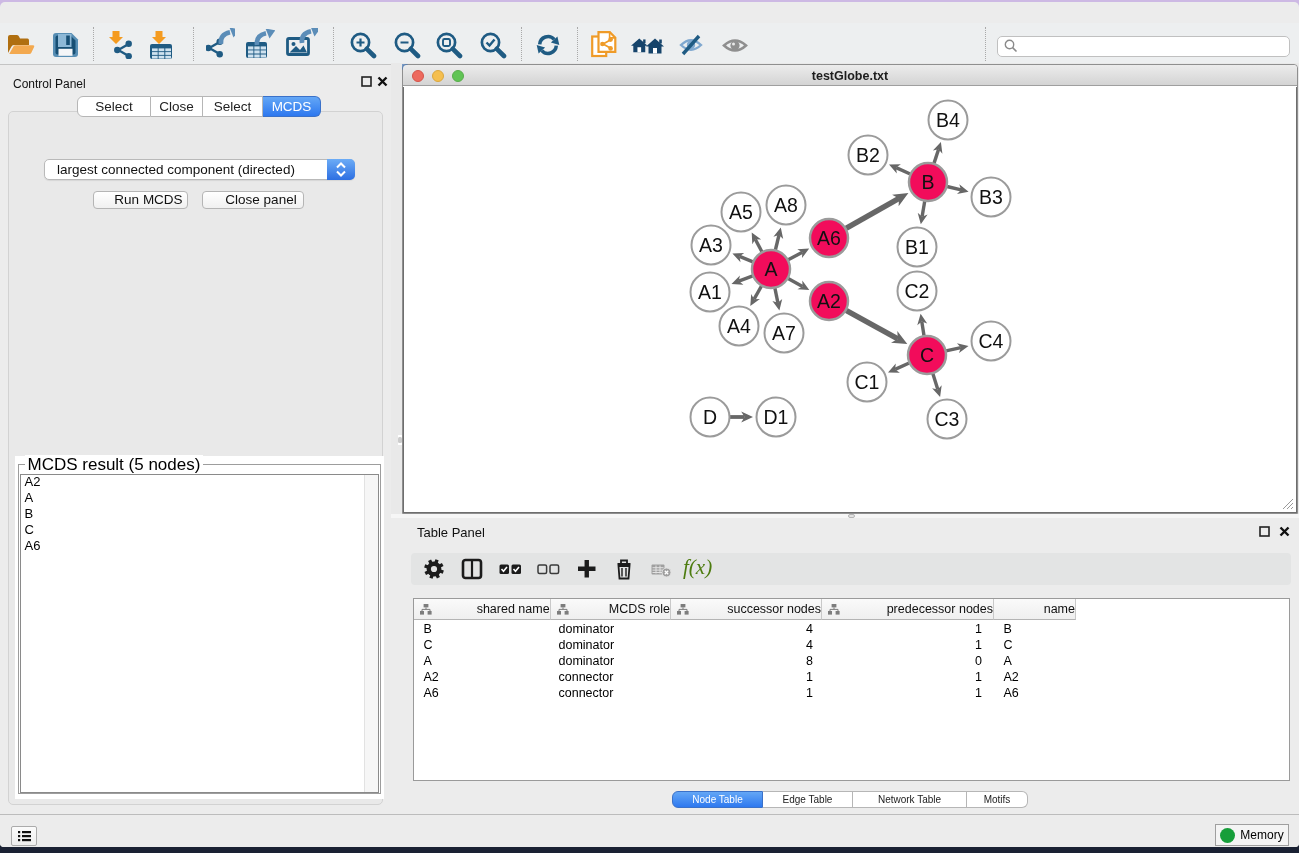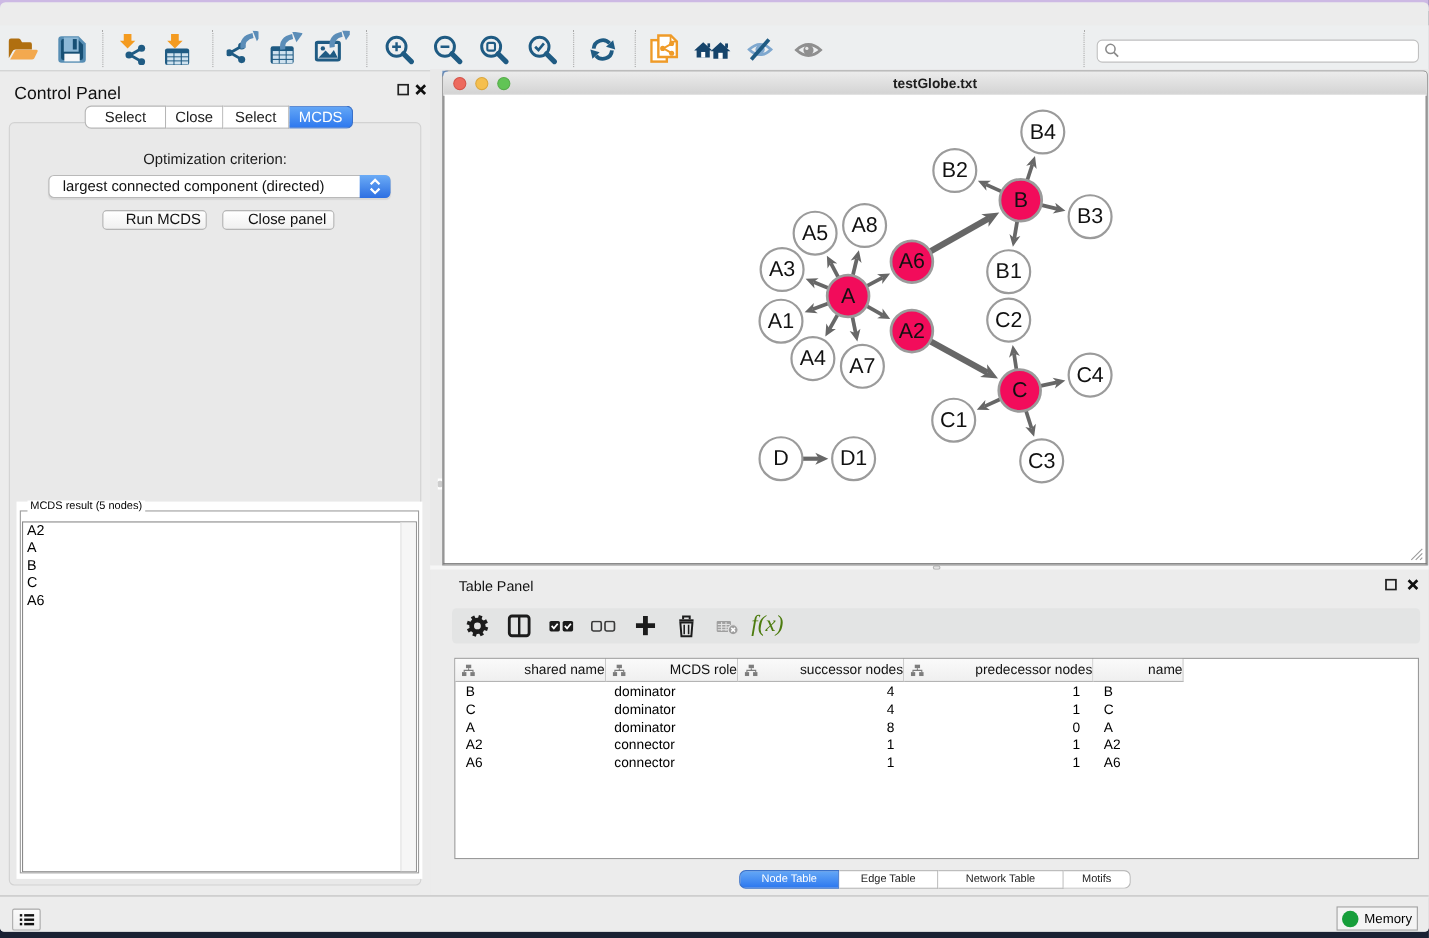--- a/index.html
+++ b/index.html
@@ -15,41 +15,41 @@
 .tl { position:absolute; top:5.5px; width:12px; height:12px; border-radius:50%; }
 
 #toolbar { position:absolute; left:0; top:21px; width:1299px; height:42px;
   background:#edeff0; border-bottom:1px solid #c4c4c4; }
 .tsep { position:absolute; top:4px; height:34px; width:0; border-left:1px dotted #a9a9a9; }
 .ticon { position:absolute; top:6px; }
 #searchbox { position:absolute; left:997px; top:12.5px; width:293px; height:21px; background:#fff;
   border:1px solid #c0c0c0; border-radius:5px; }
 
 #cpanel { position:absolute; left:0; top:63px; width:391px; height:751px; background:#ececec; }
-#cpanel .ptitle { position:absolute; left:13px; top:12px; font-size:16px; color:#111; }
+#cpanel .ptitle { position:absolute; left:13px; top:12px; font-size:12px; color:#111; }
 #cp-tabs { position:absolute; left:77px; top:31px; height:21px; display:flex; }
 .aquatab { height:21px; background:#fff; border:1px solid #b6b6b6; border-left:none;
   font-size:13.5px; color:#222; display:flex; align-items:center; justify-content:center; }
 .aquatab.first { border-left:1px solid #b6b6b6; border-radius:6px 0 0 6px; }
 .aquatab.last { border-radius:0 6px 6px 0; }
 .aquatab.sel { background:linear-gradient(#64a7f6,#2d78ef); color:#fff; border-color:#3a71c9; }
 #cp-content { position:absolute; left:8px; top:46px; width:375px; height:694px;
   background:#e9e9e9; border:1px solid #d2d2d2; border-radius:5px; }
 #optlabel { position:absolute; left:0; width:375px; top:72px; text-align:center; font-size:13.5px; color:#1a1a1a; }
 #dropdown { position:absolute; left:44px; top:94px; width:311px; height:21px; background:#fff;
   border:1px solid #b9b9b9; border-radius:5px; box-shadow:0 1px 1px rgba(0,0,0,0.08); }
 #dropdown .dtext { position:absolute; left:12px; top:2px; font-size:13.5px; color:#111; }
 #dropdown .stepper { position:absolute; right:-1px; top:-1px; width:28px; height:21px;
   background:linear-gradient(#6cacf6,#2d6fe2); border-radius:0 5px 5px 0; }
 .btn { position:absolute; height:17.5px; background:linear-gradient(#ffffff,#f0f0f0);
   border:1px solid #b5b5b5; border-radius:4px; font-size:13.5px; color:#111;
   display:flex; align-items:center; justify-content:center;padding-left:16px; }
 #resultpanel { position:absolute; left:15px; top:391px; width:369px; height:343px; background:#fff; }
 #fieldset { position:absolute; left:2.5px; top:8px; width:363px; height:330px; border:1px solid #9d9d9d; }
-#fieldset .legend { position:absolute; left:6px; top:-10px; background:#fff; padding:0 3px; font-size:10px; color:#000; }
+#fieldset .legend { position:absolute; left:6px; top:-10px; background:#fff; padding:0 3px; font-size:17px; color:#000; }
 #listbox { position:absolute; left:1px; top:9px; width:359px; height:319px; border:1px solid #8a8a8a; background:#fff; font-size:13px; color:#000; }
 #listbox .items { position:absolute; left:4px; top:-1.5px; line-height:16.2px; }
 #listbox .sbtrack { position:absolute; right:0; top:0; width:14px; height:100%; background:#f6f6f6; border-left:1px solid #e2e2e2; }
 
 #desk { position:absolute; left:391px; top:61px; width:908px; height:753px; background:#e9e9e9; }
 
 #netwin { position:absolute; left:402px; top:62px; width:896px; height:449.5px;
   border:1px solid #8f8f8f; border-radius:4px 4px 0 0; background:#fff; }
 #nettitle { position:absolute; left:0; top:0; width:100%; height:21px;
   background:linear-gradient(#ececec,#d4d4d4); border-radius:4px 4px 0 0; border-bottom:1px solid #9f9f9f; }
@@ -223,21 +223,20 @@
     <svg class="icn" style="left:377px; top:11px;" width="11" height="11">
         <path d="M1.5,1.5 L9.5,9.5 M9.5,1.5 L1.5,9.5" stroke="#111" stroke-width="2.4"></path>
       </svg>
     <div id="cp-content"></div>
     <div id="cp-tabs">
       <div class="aquatab first" style="width:74px;">Select</div>
       <div class="aquatab" style="width:52px;">Close</div>
       <div class="aquatab" style="width:60px;">Select</div>
       <div class="aquatab last sel" style="width:58px;">MCDS</div>
     </div>
-    <div id="optlabel" style="left:8px;">Optimization criterion:</div>
     <div id="dropdown">
       <div class="dtext">largest connected component (directed)</div>
       <div class="stepper">
         <svg width="26" height="19" style="position:absolute;left:1px;top:1px;">
           <path d="M9,7.5 L13,3.5 L17,7.5" stroke="#fff" stroke-width="2" fill="none"></path>
           <path d="M9,11.5 L13,15.5 L17,11.5" stroke="#fff" stroke-width="2" fill="none"></path>
         </svg>
       </div>
     </div>
     <div class="btn" style="left:93px; top:126px; width:95px;">Run MCDS</div>

